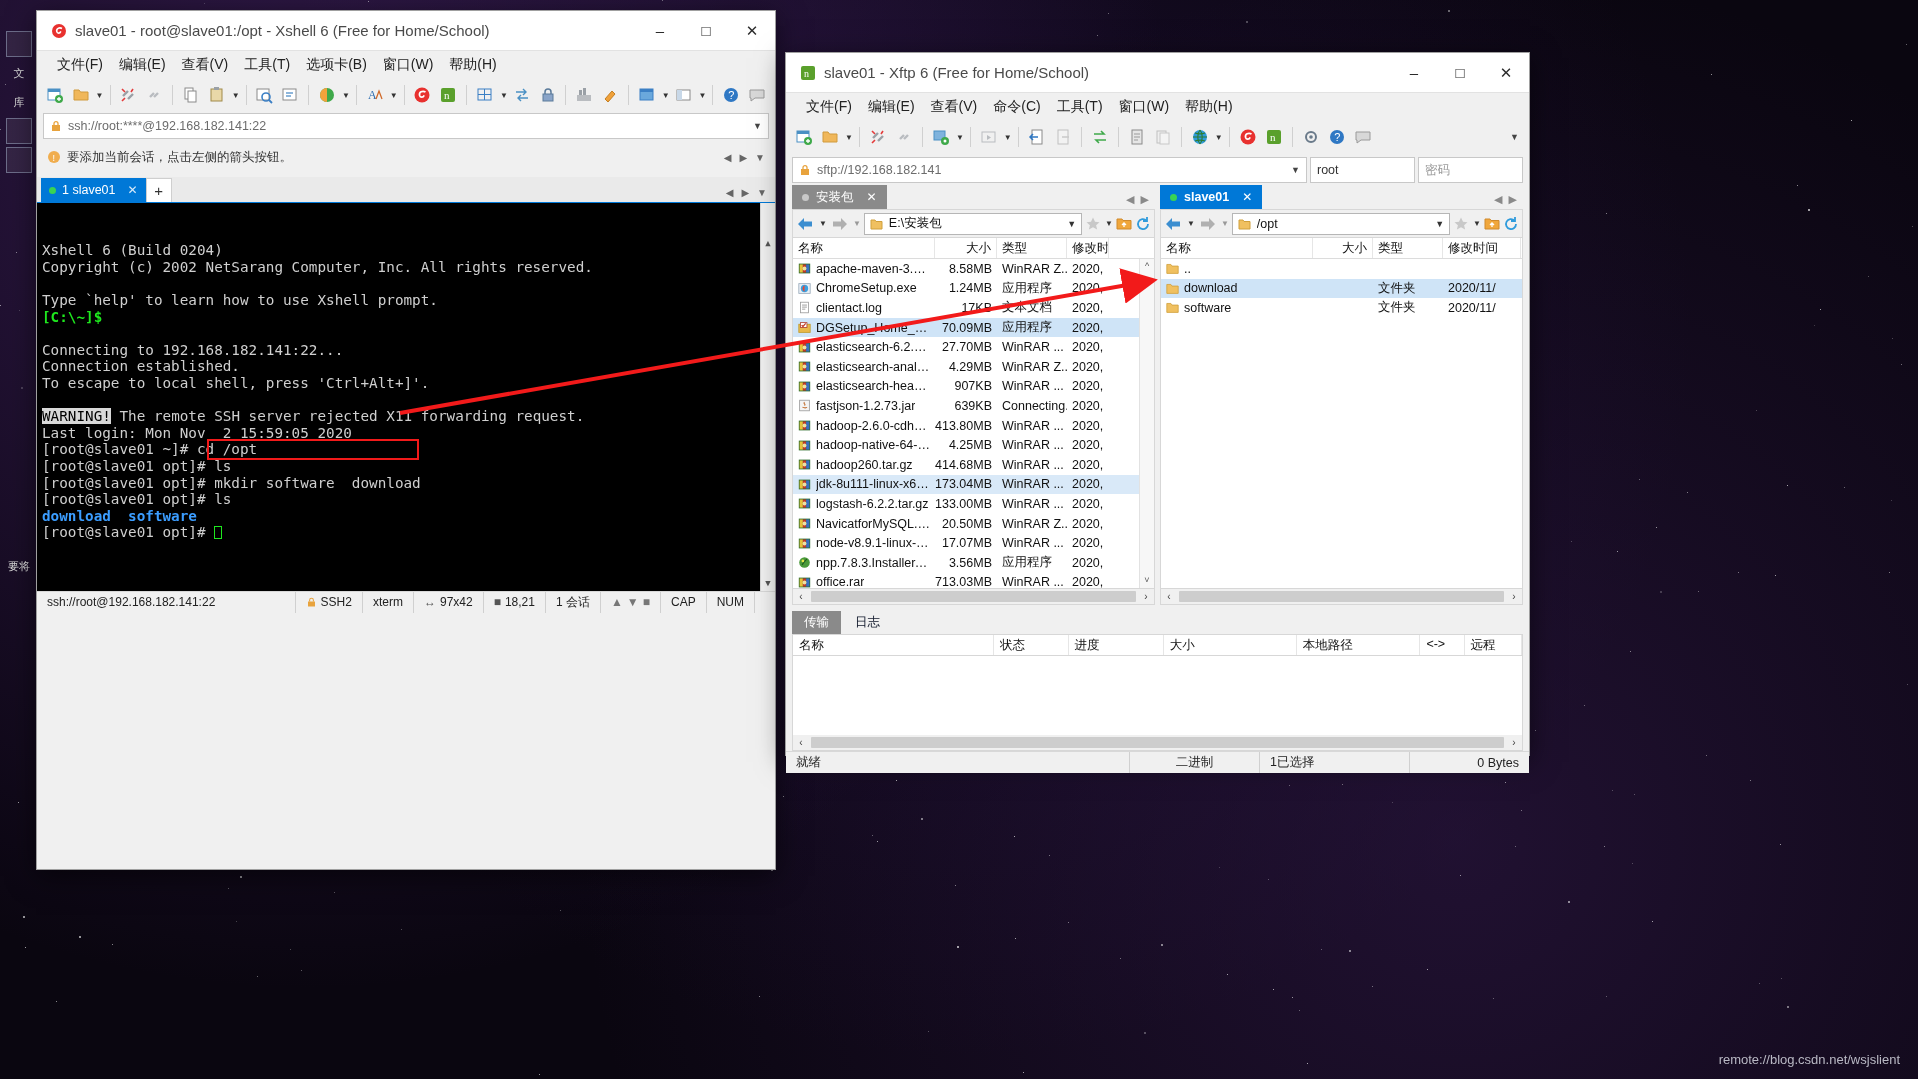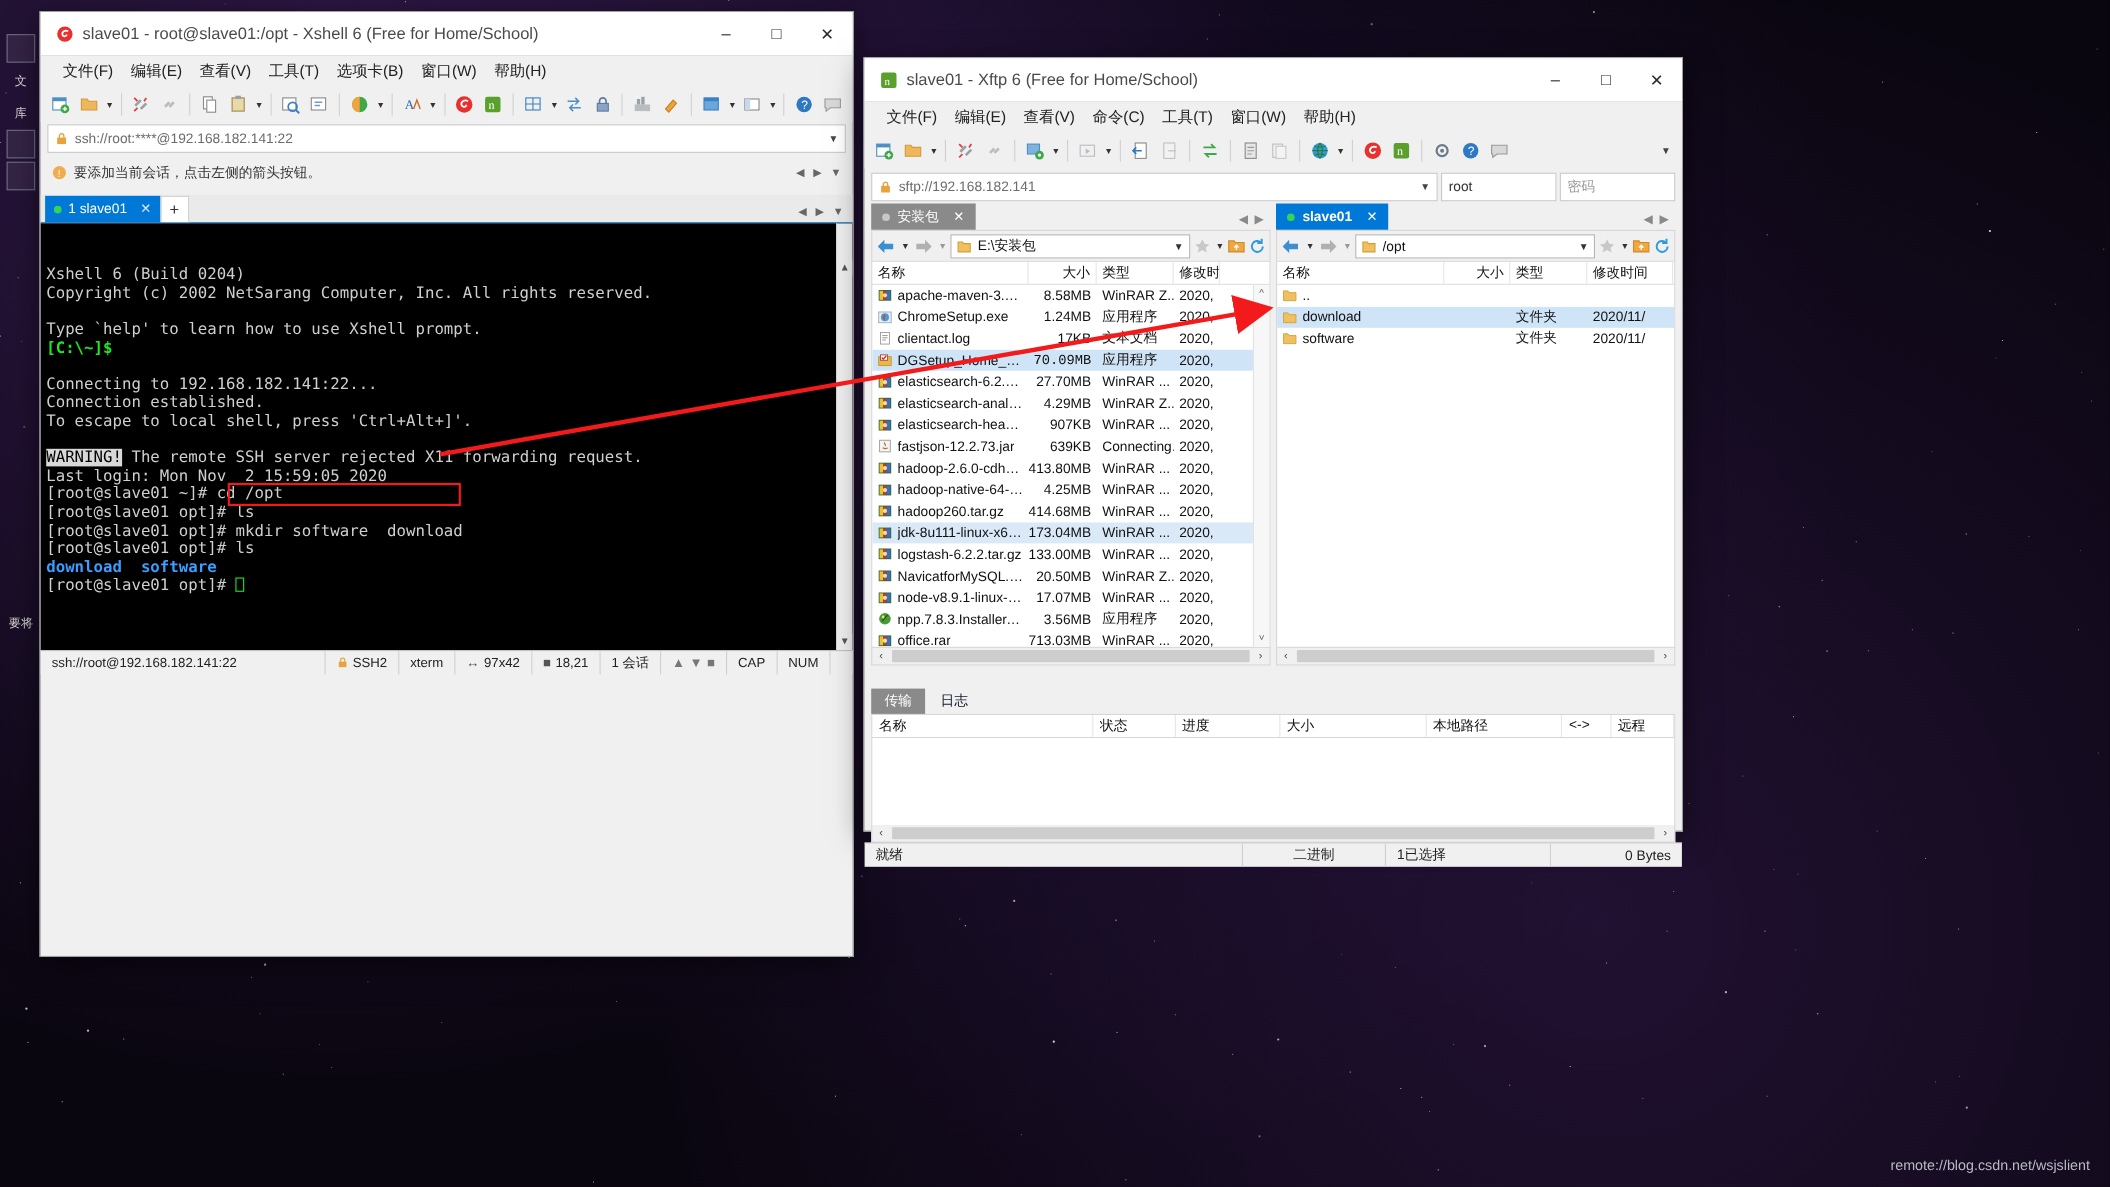--- a/index.html
+++ b/index.html
@@ -113,21 +113,21 @@
   .fc { padding:0 5px; overflow:hidden; white-space:nowrap; display:flex;
        align-items:center; gap:5px; text-overflow:ellipsis; }
   .ficon { width:13px; height:13px; flex:none; }
   .hscroll { height:16px; background:#f0f0f0; border:1px solid #d7d7d7; border-top:none;
       display:flex; align-items:center; }
   .hscroll .arr { width:16px; text-align:center; font-size:10px; color:#444; }
   .hscroll .thumb { height:11px; background:#cdcdcd; border-radius:1px; }
   .vscroll { position:absolute; right:0; top:0; width:15px; height:100%; background:#f7f7f7;
       border-left:1px solid #e2e2e2; display:flex; flex-direction:column; align-items:center; }
   .vscroll .a { font-size:9px; color:#555; height:15px; line-height:15px; }
-  .botsec { margin:20px 6px 0 6px; }
+  .botsec { margin:5px 6px 0 6px; }
   .bottabs { height:24px; display:flex; align-items:flex-end; gap:2px; font-size:12.5px; }
   .btab { padding:3px 12px; background:#8a8a8a; color:#fff; }
   .btab.active { background:#8a8a8a; }
   .btab.plain { background:transparent; color:#0f172a; }
   .xferhdr { display:flex; height:22px; background:#fff; border:1px solid #d7d7d7;
       font-size:12.5px; color:#111; }
   .xferhdr div { border-right:1px solid #e6e6e6; padding:2px 6px; white-space:nowrap;
       overflow:hidden; }
   .xferbody { height:80px; background:#fff; border:1px solid #d7d7d7; border-top:none; }
   .xfstatus { height:22px; display:flex; align-items:flex-end; font-size:12.5px; color:#222;
@@ -923,21 +923,21 @@
             </div>
             <div class="frow sel">
               <div class="fc" style="width: 142px;">
                 <span class="ficon"><svg viewBox="0 0 16 16">
                     <rect x="1" y="4" width="14" height="10" fill="#e8b84a" stroke="#c09a2a"></rect>
                     <rect x="3" y="2" width="8" height="6" fill="#fff" stroke="#b03a2a"></rect>
                     <path d="M4.5 5l1.6 1.8L9.5 3" stroke="#c03a2a" stroke-width="1.5" fill="none"></path>
                   </svg></span>
                 <span style="overflow: hidden; text-overflow: ellipsis; white-space: nowrap;">DGSetup_Home_BZ..</span>
               </div>
-              <div class="fc" style="width: 62px; justify-content: flex-end; font-family: Liberation Mono, monospace;">70.09MB</div>
+              <div class="fc" style="width: 62px; justify-content: flex-end;">70.09MB</div>
               <div class="fc" style="width: 70px;">应用程序</div>
               <div class="fc" style="width: 42px;">2020,</div>
             </div>
             <div class="frow">
               <div class="fc" style="width: 142px;">
                 <span class="ficon"><svg viewBox="0 0 16 16">
                     <rect x="1" y="2" width="14" height="12" fill="#2f6e2f"></rect>
                     <rect x="2" y="3" width="4" height="10" fill="#e8c23a"></rect>
                     <rect x="6" y="3" width="4" height="10" fill="#c03a2a"></rect>
                     <rect x="10" y="3" width="4" height="10" fill="#3a6ec0"></rect>
@@ -978,21 +978,21 @@
               <div class="fc" style="width: 62px; justify-content: flex-end;">907KB</div>
               <div class="fc" style="width: 70px;">WinRAR ...</div>
               <div class="fc" style="width: 42px;">2020,</div>
             </div>
             <div class="frow">
               <div class="fc" style="width: 142px;">
                 <span class="ficon"><svg viewBox="0 0 16 16">
                     <rect x="2" y="1.5" width="12" height="13" fill="#f4f4f4" stroke="#9a9a9a"></rect>
                     <path d="M8 4c-2 1.6 2 2.4 0 4M5.5 10c2 1.2 5 1.2 5.5 0" fill="none" stroke="#c06a2a" stroke-width="1.3"></path>
                   </svg></span>
-                <span style="overflow: hidden; text-overflow: ellipsis; white-space: nowrap;">fastjson-12.2.73.jar</span>
+                <span style="overflow: hidden; text-overflow: ellipsis; white-space: nowrap;">fastjson-1.2.73.jar</span>
               </div>
               <div class="fc" style="width: 62px; justify-content: flex-end;">639KB</div>
               <div class="fc" style="width: 70px;">Connecting...</div>
               <div class="fc" style="width: 42px;">2020,</div>
             </div>
             <div class="frow">
               <div class="fc" style="width: 142px;">
                 <span class="ficon"><svg viewBox="0 0 16 16">
                     <rect x="1" y="2" width="14" height="12" fill="#2f6e2f"></rect>
                     <rect x="2" y="3" width="4" height="10" fill="#e8c23a"></rect>

